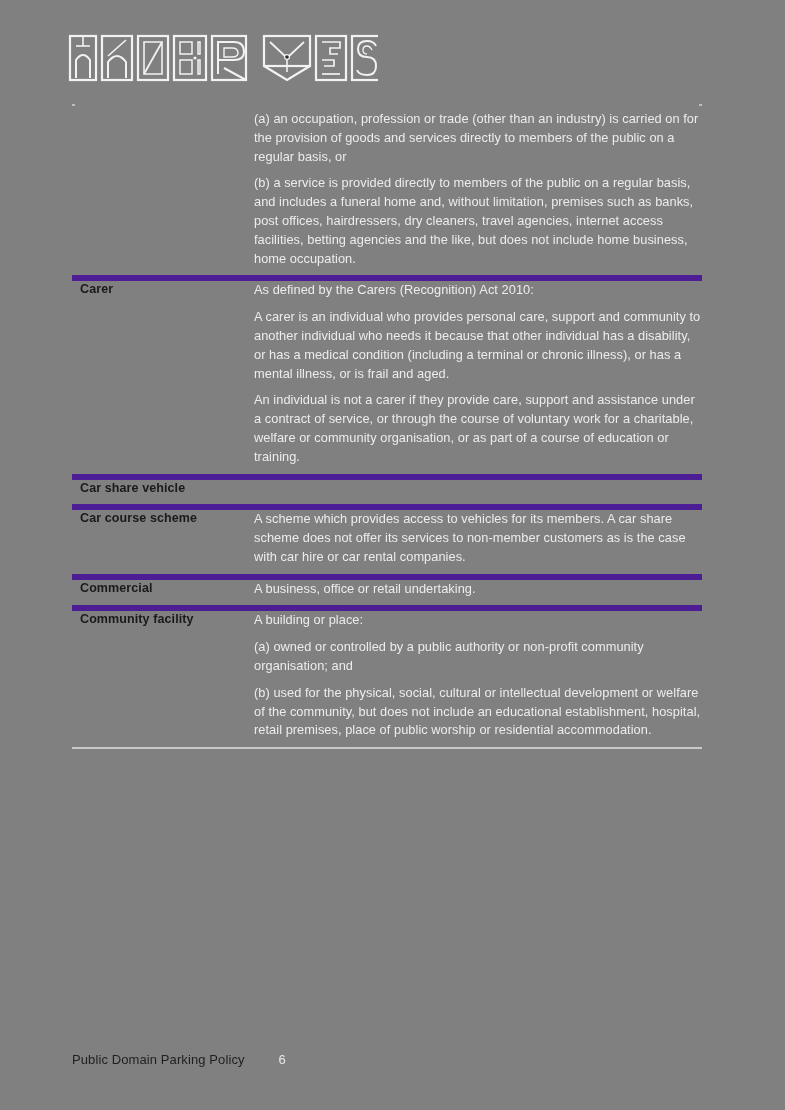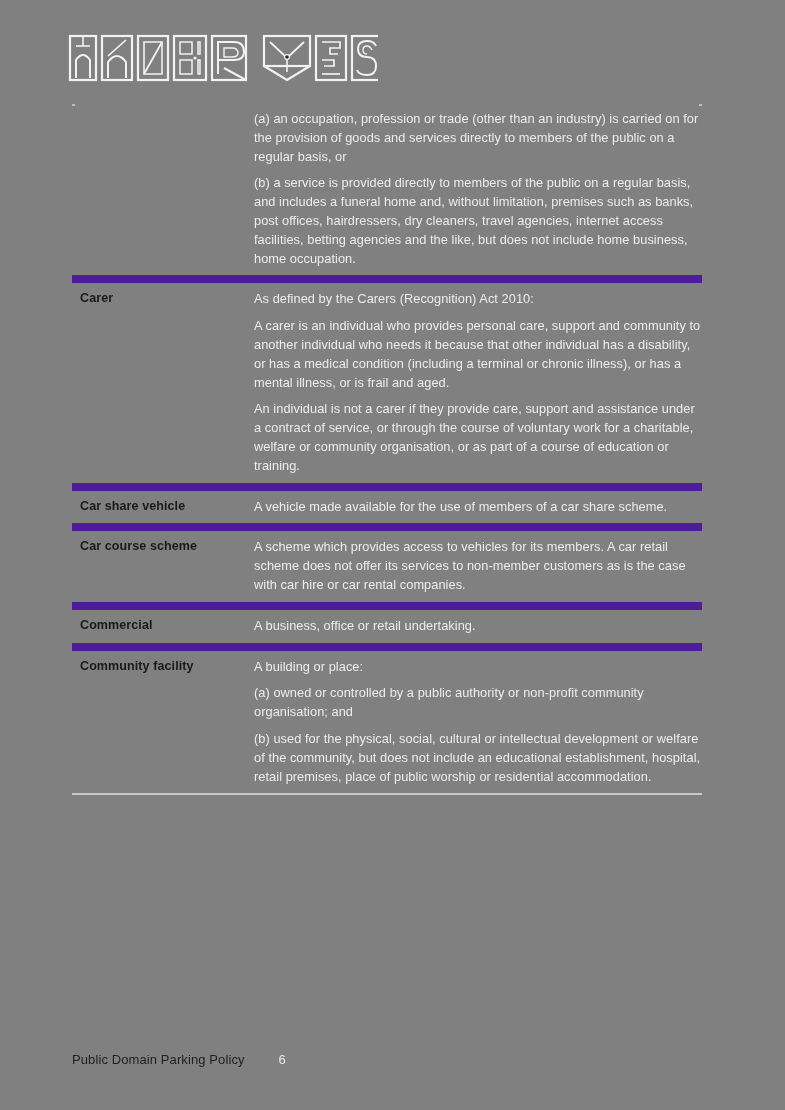--- a/index.html
+++ b/index.html
@@ -41,22 +41,21 @@
   
   .deftable {
     position: absolute;
     left: 72px;
     top: 104px;
     width: 630px;
   }
   .def-row {
     display: flex;
     align-items: flex-start;
-    border-top: 8px solid #4c1d95;
-    padding-top: 7px;
+    border-top: 6px solid #4c1d95;
     padding-bottom: 7px;
   }
   .def-row.first {
     border-top: 0;
     padding-top: 6px;
   }
   .def-row.last {
     border-bottom: 2px solid #c9c9c9;
   }
   .def-term {
@@ -204,29 +203,26 @@
       <div class="def-term">Carer</div>
       <div class="def-desc">
         <p>As defined by the Carers (Recognition) Act 2010:</p>
         <p>A carer is an individual who provides personal care, support and community to another individual who needs it because that other individual has a disability, or has a medical condition (including a terminal or chronic illness), or has a mental illness, or is frail and aged.</p>
         <p>An individual is not a carer if they provide care, support and assistance under a contract of service, or through the course of voluntary work for a charitable, welfare or community organisation, or as part of a course of education or training.</p>
       </div>
     </div>
 
     <div class="def-row">
       <div class="def-term">Car share vehicle</div>
-      <div class="def-desc">
-        <p>A vehicle made available for the use of members of a car share scheme.</p>
-      </div>
     </div>
 
     <div class="def-row">
       <div class="def-term">Car course scheme</div>
       <div class="def-desc">
-        <p>A scheme which provides access to vehicles for its members. A car retail scheme does not offer its services to non-member customers as is the case with car hire or car rental companies.</p>
+        <p>A scheme which provides access to vehicles for its members. A car share scheme does not offer its services to non-member customers as is the case with car hire or car rental companies.</p>
       </div>
     </div>
 
     <div class="def-row">
       <div class="def-term">Commercial</div>
       <div class="def-desc">
         <p>A business, office or retail undertaking.</p>
       </div>
     </div>
 

